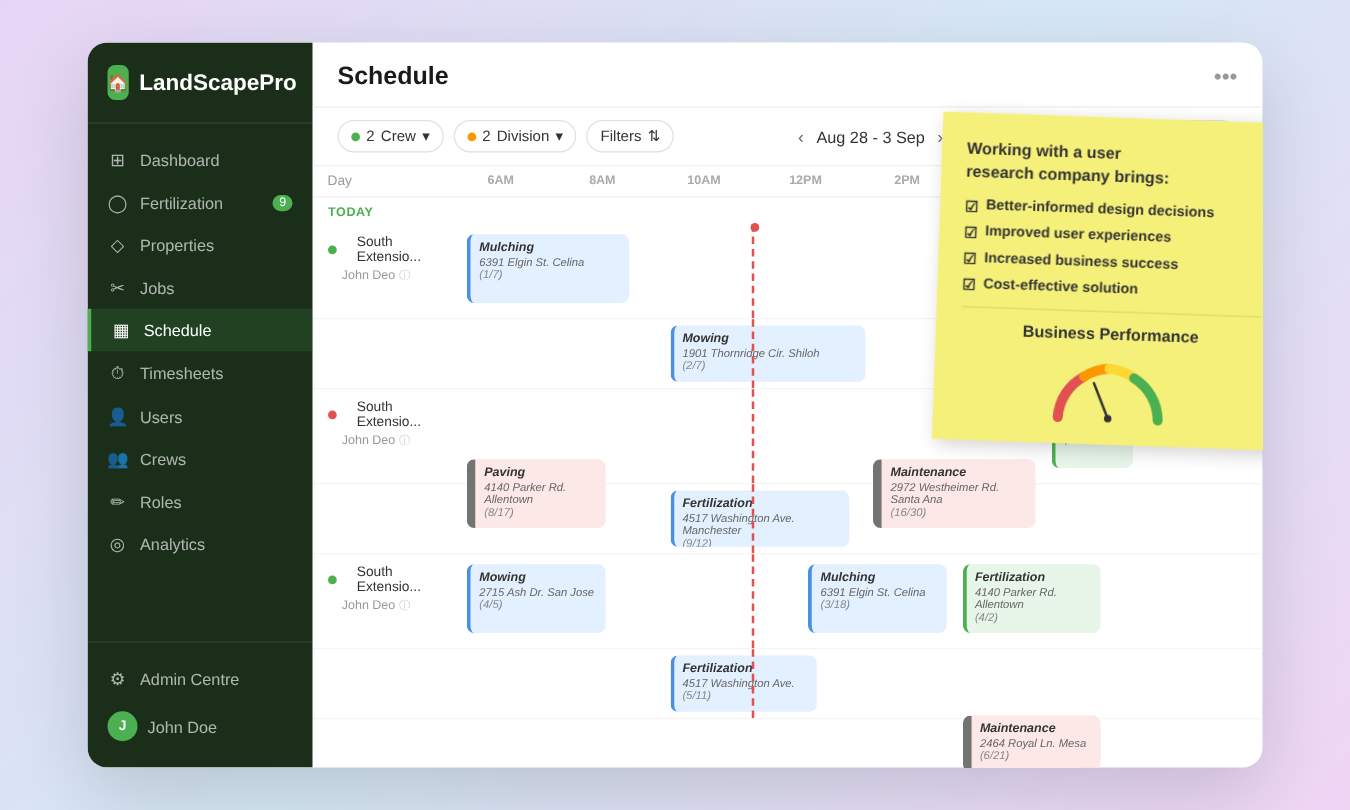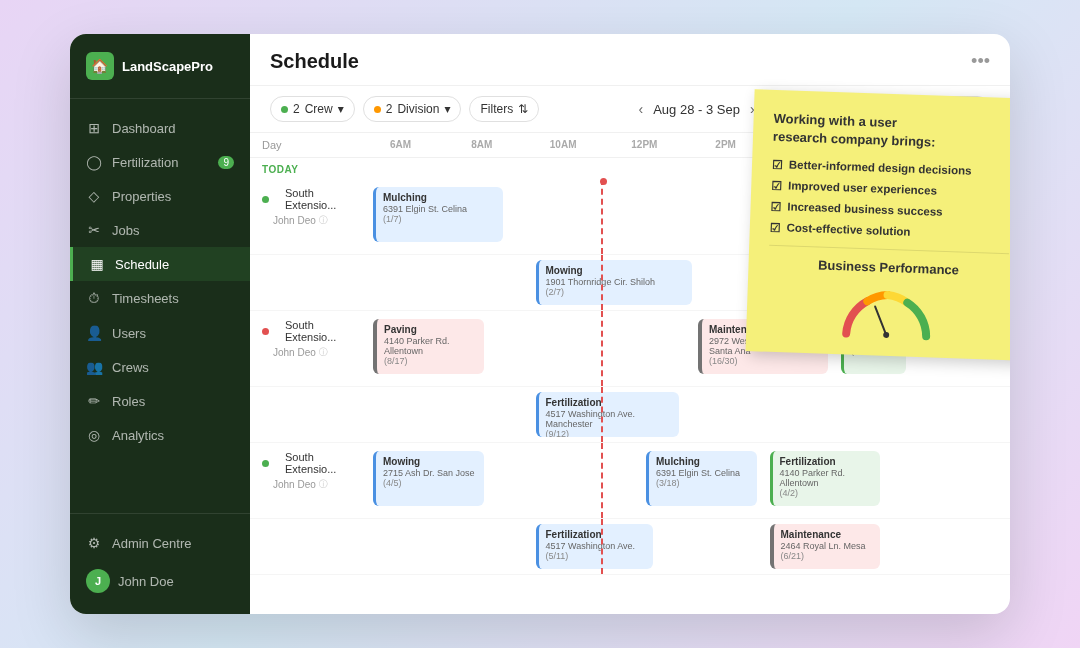--- a/index.html
+++ b/index.html
@@ -44,21 +44,21 @@
       height: 28px;
       background: #4caf50;
       border-radius: 6px;
       display: flex;
       align-items: center;
       justify-content: center;
       font-size: 14px;
     }
     .logo-text {
       color: #fff;
-      font-size: 13px;
+      font-size: 18px;
       font-weight: 600;
     }
     .sidebar-nav {
       flex: 1;
       padding: 12px 0;
     }
     .nav-item {
       display: flex;
       align-items: center;
       gap: 10px;
@@ -291,28 +291,30 @@
       position: relative;
       height: 75px;
     }
     .event-card {
       position: absolute;
       border-radius: 6px;
       padding: 5px 7px;
       font-size: 10px;
       cursor: pointer;
       overflow: hidden;
+      font-style: italic;
     }
     .event-card.blue {
       background: #e3f0ff;
       border-left: 3px solid #4a90e2;
     }
     .event-card.pink {
       background: #fde8e8;
-      border-left: 4px solid #737373;
+      border-left: 7px solid #737373;
+      margin-top: 48px;
     }
     .event-card.green {
       background: #e8f5e9;
       border-left: 3px solid #4caf50;
     }
     .event-title {
       font-weight: 600;
       color: #333;
       font-size: 10px;
     }

